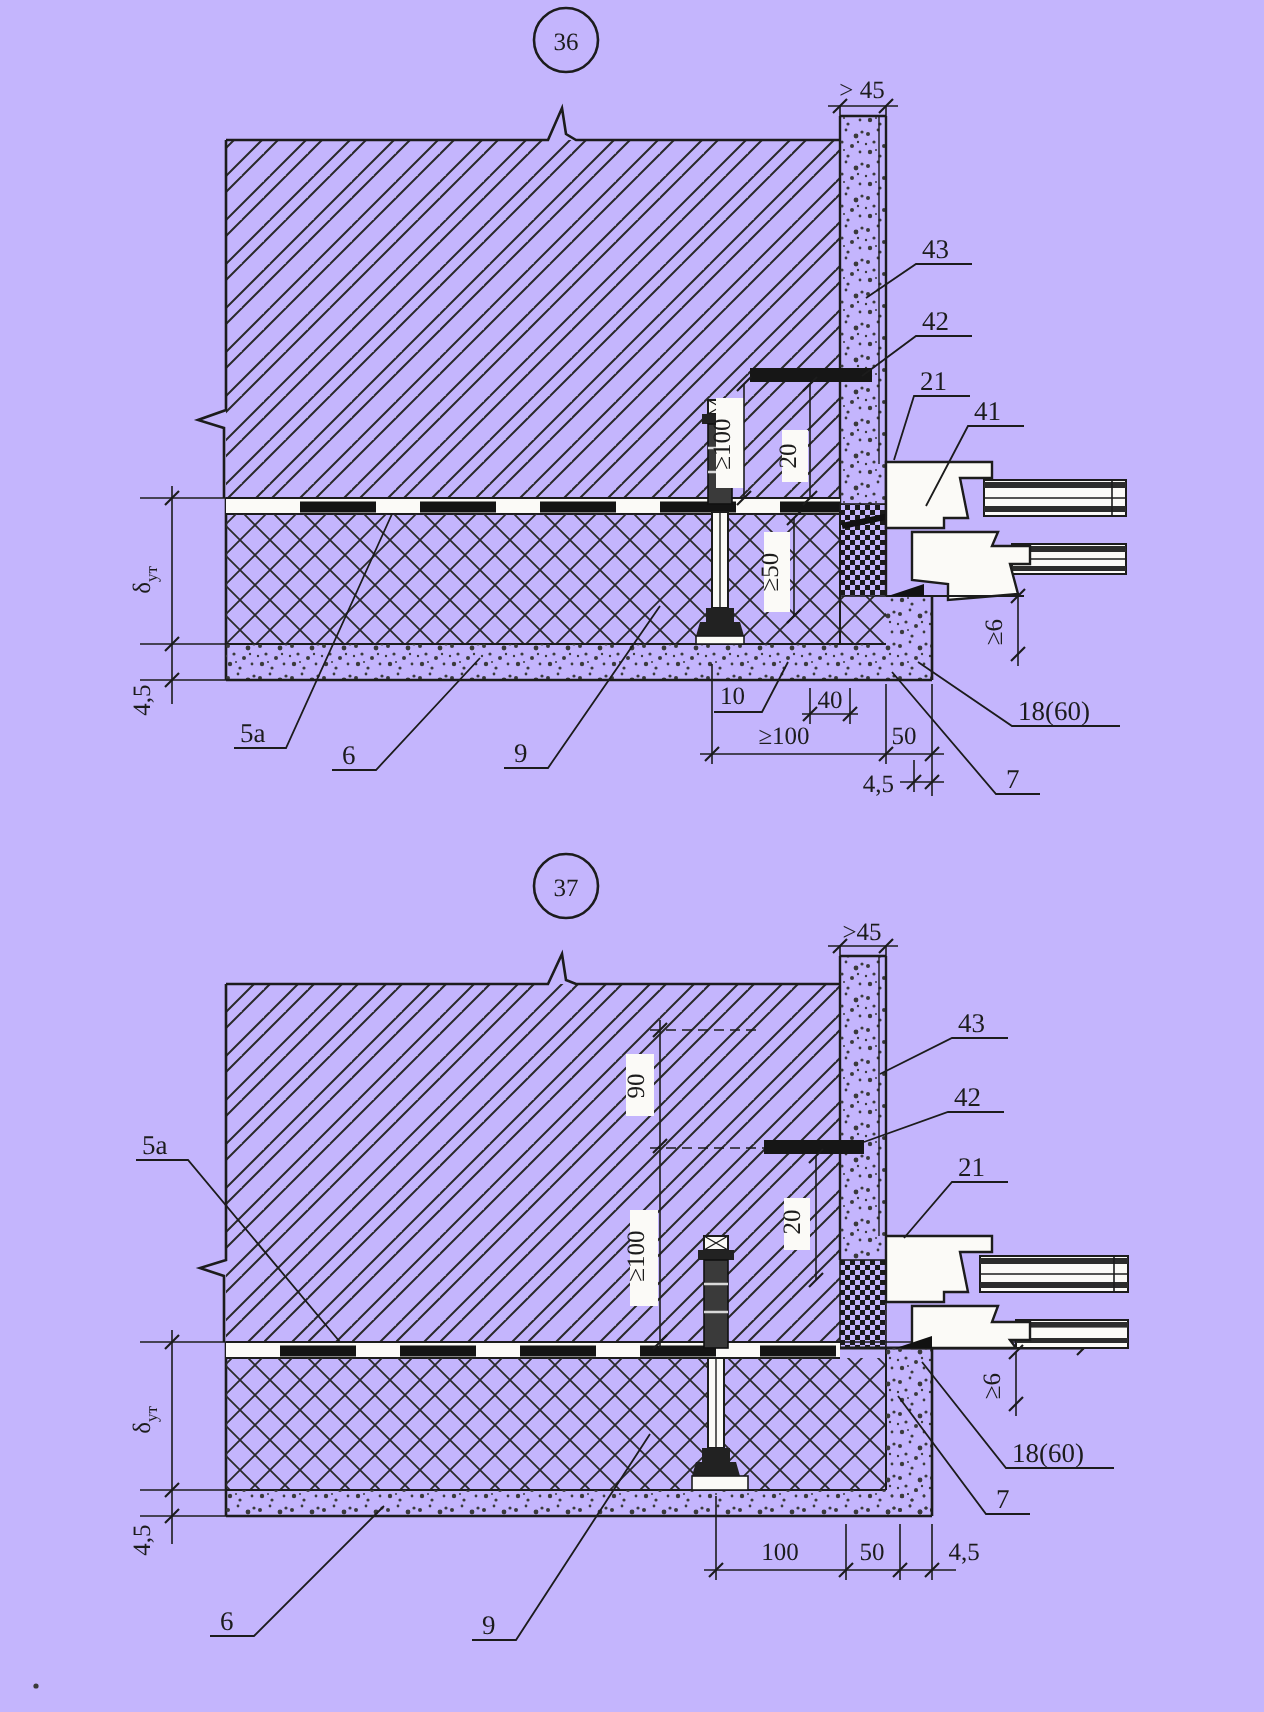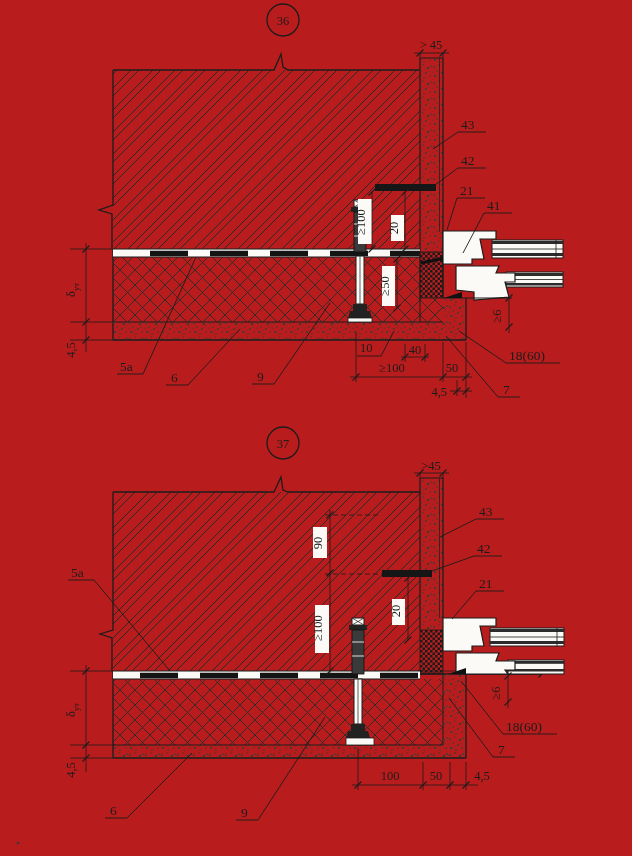--- a/index.html
+++ b/index.html
@@ -1,16 +1,16 @@
 <!DOCTYPE html>
 <html><head>
 <meta charset="utf-8">
 <style>
   html,body{margin:0;padding:0;background:#e8e8e8;}
-  .sheet{position:relative;width:632px;height:856px;background:#b91c1c;margin:0 auto;overflow:hidden;}
+  .sheet{position:relative;width:632px;height:856px;background:#c4b5fd;margin:0 auto;overflow:hidden;}
   svg{position:absolute;left:0;top:0;}
   text{font-family:"Liberation Serif","DejaVu Serif",serif;fill:#1c1c1c;}
   .lbl{font-size:13.5px;}
   .dim{font-size:12.5px;}
   .bub{font-size:12.5px;}
   .ln{stroke:#1c1c1c;fill:none;}
 </style>
 </head>
 <body>
 

